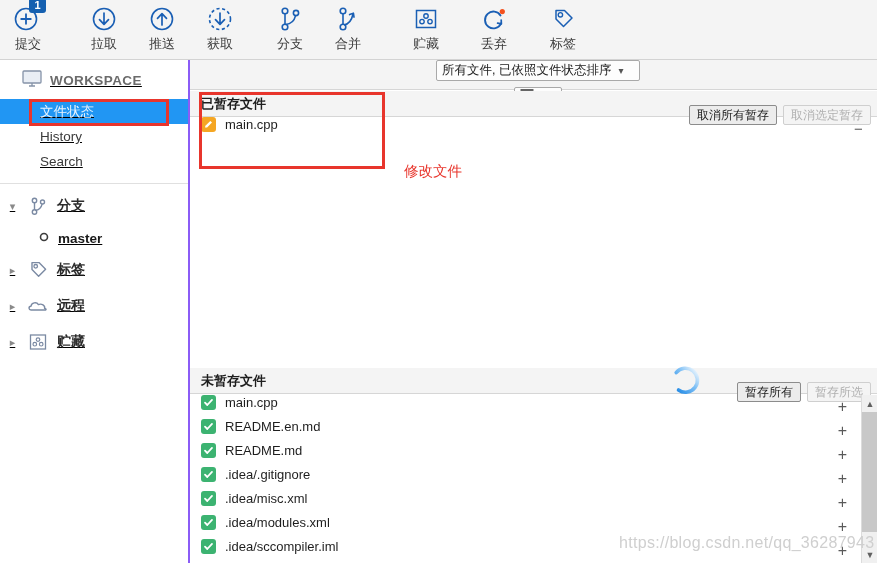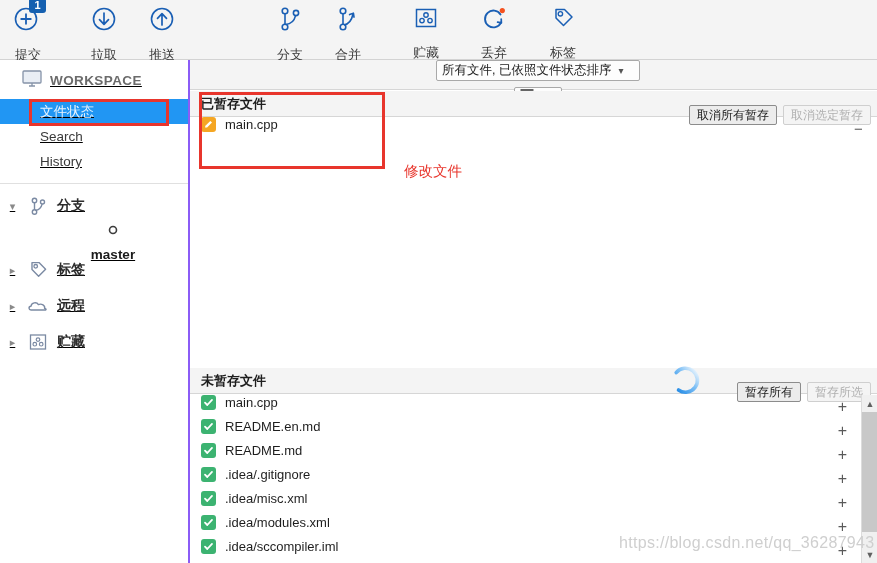--- a/index.html
+++ b/index.html
@@ -22,21 +22,21 @@
   .tb-btn {
     position: absolute; top: 4px;
     width: 56px; height: 52px;
     display: flex; flex-direction: column;
     align-items: center; justify-content: flex-start;
     cursor: default;
   }
   .tb-ico { height: 30px; display:flex; align-items:center; justify-content:center; position: relative; }
   .tb-lab {
     font-size: 13px; color: #3a3a3a; line-height: 16px;
-    margin-top: 14px; white-space: nowrap; font-family: Liberation Mono, monospace;
+    margin-top: 2px; white-space: nowrap;
   }
   .badge {
     position: absolute; left: 17px; top: -6px;
     min-width: 17px; height: 15px; padding: 0 3px;
     background: #1560b0; border-radius: 3px;
     color: #fff; font-size: 11px; font-weight: bold;
     line-height: 15px; text-align: center;
   }
 
   
@@ -63,21 +63,20 @@
     height: 36px; display: flex; align-items: center;
     padding-left: 6px; gap: 6px; font-size: 14px;
     color: #2c2c2c; font-weight: bold; cursor: default;
   }
   .chev { width: 13px; color: #8a8a8a; font-size: 11px; text-align:center; }
   .grp .gico { width: 26px; display: flex; justify-content: center; align-items:center; }
   .branch-row {
     height: 28px; display: flex; align-items: center; gap: 8px;
     padding-left: 38px; font-size: 13.5px; font-weight: bold; color: #1a1a1a;
     cursor: default;
-    flex-direction: column;
   }
 
   
   #main { position: absolute; left: 190px; top: 60px; width: 687px; height: 503px; background:#fff; }
 
   #filterbar {
     position: absolute; left: 0; top: 0; width: 687px; height: 30px;
     background: #f4f4f4; border-bottom: 1px solid #d6d6d6;
     display: flex; align-items: center; padding-left: 9px; gap: 6px; flex-direction: column;
   }
@@ -185,20 +184,29 @@
     <div class="tb-btn" style="left:134px;">
       <div class="tb-ico">
         <svg width="30" height="30" viewBox="0 0 30 30">
           <circle cx="15" cy="15" r="10.5" fill="none" stroke="#1a5fb4" stroke-width="1.6"></circle>
           <path d="M15 21 L15 10 M10.5 14.4 L15 9.6 L19.5 14.4" fill="none" stroke="#1a5fb4" stroke-width="1.7" stroke-linecap="round" stroke-linejoin="round"></path>
         </svg>
       </div>
       <div class="tb-lab">推送</div>
     </div>
 
+    <div class="tb-btn" style="left:192px;">
+      <div class="tb-ico">
+        <svg width="30" height="30" viewBox="0 0 30 30">
+          <circle cx="15" cy="15" r="10.5" fill="none" stroke="#1a5fb4" stroke-width="1.6" stroke-dasharray="3.1 2.6"></circle>
+          <path d="M15 9 L15 20 M10.5 15.6 L15 20.4 L19.5 15.6" fill="none" stroke="#1a5fb4" stroke-width="1.7" stroke-linecap="round" stroke-linejoin="round"></path>
+        </svg>
+      </div>
+      <div class="tb-lab">获取</div>
+    </div>
 
     <div class="tb-btn" style="left:262px;">
       <div class="tb-ico">
         <svg width="26" height="30" viewBox="0 0 26 30">
           <circle cx="8" cy="7" r="2.8" fill="none" stroke="#1a5fb4" stroke-width="1.6"></circle>
           <circle cx="8" cy="23" r="2.8" fill="none" stroke="#1a5fb4" stroke-width="1.6"></circle>
           <circle cx="19" cy="9" r="2.6" fill="none" stroke="#1a5fb4" stroke-width="1.6"></circle>
           <path d="M8 10 L8 20" stroke="#1a5fb4" stroke-width="1.6"></path>
           <path d="M8.8 20.5 C14 20 17.5 16 18.6 11.6" fill="none" stroke="#1a5fb4" stroke-width="1.6"></path>
         </svg>
@@ -262,24 +270,24 @@
           <path d="M7 16 L13 16 M10 13 L10 16" stroke="#8593a8" stroke-width="1.3"></path>
         </svg>
       </span>
       <span class="ws-title">WORKSPACE</span>
     </div>
 
     <div class="nav-item sel">
       <span>文件状态</span>
     </div>
     <div class="nav-item">
+      <span>History</span>
+    </div>
+    <div class="nav-item">
       <span>Search</span>
-    </div>
-    <div class="nav-item">
-      <span>History</span>
     </div>
 
     <div class="sb-sep"></div>
 
     <div class="grp">
       <span class="chev">▾</span>
       <span class="gico">
         <svg width="18" height="21" viewBox="0 0 18 21">
           <circle cx="5.5" cy="4.5" r="2.2" fill="none" stroke="#7b8aa3" stroke-width="1.4"></circle>
           <circle cx="5.5" cy="16" r="2.2" fill="none" stroke="#7b8aa3" stroke-width="1.4"></circle>

